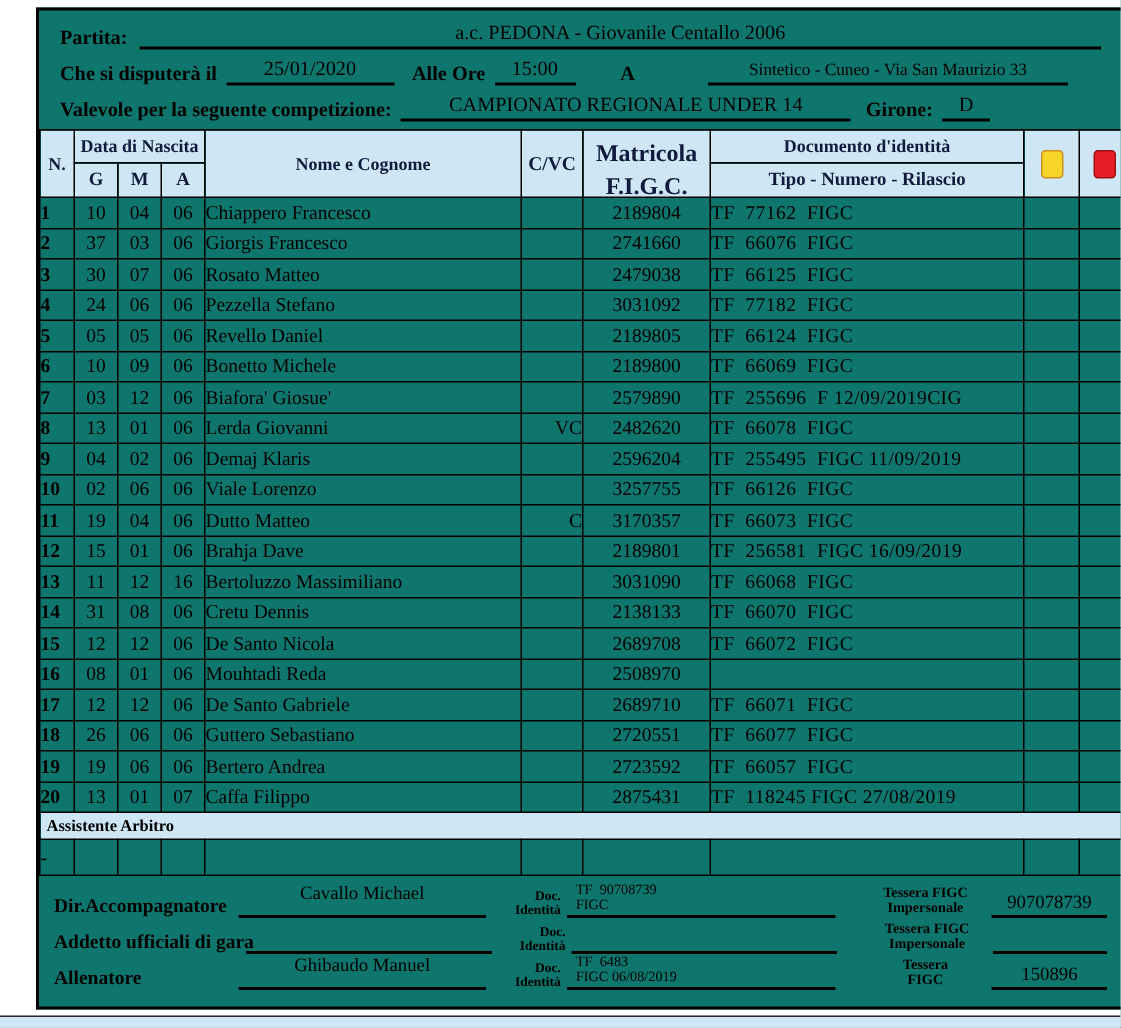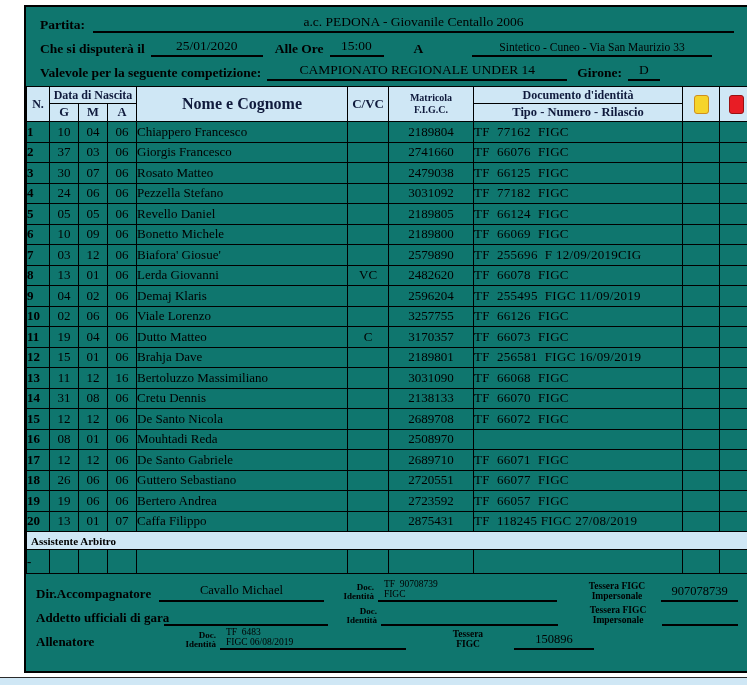--- a/index.html
+++ b/index.html
@@ -27,43 +27,43 @@
   }
   table.roster th,table.roster td{
     border:1px solid #000;padding:0;overflow:hidden;box-sizing:border-box;
   }
   table.roster thead th{
     background:#cfe7f5;color:#101a3c;font-weight:bold;text-align:center;vertical-align:middle;
   }
   tr.h1 th{height:17px;font-size:12px;}
   tr.h2 th{height:18px;font-size:12.5px;}
   th.th-n{font-size:14px;}
-  .mat2{line-height:12px;font-size:10px;}
+  .mat2{line-height:12px;font-size:16px;margin-top:10px;}
   .card{
     width:13px;height:17px;border-radius:3px;margin:0 auto;
   }
   .card.yellow{background:#f6d42a;border:1px solid #cf8f1f;}
   .card.red{background:#e81d25;border:1px solid #991111;}
   tbody.players td{height:20.5px;font-size:13px;vertical-align:middle;}
   td.c-n{font-weight:bold;padding-left:2px;font-size:13.5px;}
   td.c-date{text-align:center;}
   td.c-name{padding-left:12px;font-size:12.5px;margin-top:8px;}
-  td.c-cvc{text-align:center;}
+  td.c-cvc{text-align:right;}
   td.c-mat{text-align:center;font-size:14.5px;}
   td.c-doc{padding-left:6px;font-size:9.5px;white-space:pre;letter-spacing:.3px;}
   tr.assistente-row td{
     background:#cfe7f5;font-weight:bold;font-size:11px;height:18px;padding-left:4px;
   }
   tr.dash-row td{height:24px;font-size:13px;}
   tr.dash-row td.c-n{font-weight:bold;}
   
   .officials{margin:5px 10px 0 10px;}
   .off-row{display:flex;align-items:flex-end;height:23px;margin-bottom:1px;}
   .off-role{width:128px;font-weight:bold;font-size:13px;white-space:nowrap;}
-  .off-name{width:172px;border-bottom:2px solid #000;font-size:12.5px;text-align:center;padding-bottom:2px;}
+  .off-name{width:172px;border-bottom:2px solid #000;font-size:12.5px;text-align:center;padding-bottom:7px;}
   .off-small-lbl{
     width:52px;font-weight:bold;font-size:9px;line-height:9px;text-align:right;
     padding:0 4px 1px 0;white-space:pre-line;
   }
   .off-doc{
     width:180px;border-bottom:2px solid #000;font-size:9.5px;line-height:10px;
     padding:0 0 1px 6px;white-space:pre;
   }
   .off-tess-lbl{
     width:88px;font-weight:bold;font-size:9.5px;line-height:10px;text-align:center;
@@ -112,21 +112,21 @@
         <col style="width:41px">
         <col style="width:85px">
         <col style="width:209px">
       <col style="width:37px">
         <col style="width:33px">
     </colgroup>
     <thead>
       <tr class="h1">
         <th class="th-n" rowspan="2">N.</th>
         <th colspan="3">Data di Nascita</th>
-        <th rowspan="2" style="font-size:16px;">Nome e Cognome</th>
+        <th rowspan="2" style="font-size:12px;">Nome e Cognome</th>
         <th rowspan="2" style="font-size:13px;">C/VC</th>
         <th rowspan="2">
           <div class="mat2">Matricola</div>
           <div class="mat2">F.I.G.C.</div>
         </th>
         <th>Documento d'identità</th>
         <th rowspan="2">
           <div class="card yellow"></div>
         </th>
         <th rowspan="2">
@@ -418,20 +418,21 @@
       <span class="off-name"></span>
       <span class="off-small-lbl">Doc.
 Identità</span>
       <span class="off-doc"></span>
       <span class="off-tess-lbl">Tessera FIGC
 Impersonale</span>
       <span class="off-tess-val"></span>
     </div>
     <div class="off-row">
       <span class="off-role">Allenatore</span>
+      <span class="off-name">Ghibaudo Manuel</span>
       <span class="off-small-lbl">Doc.
 Identità</span>
       <span class="off-doc">TF  6483
 FIGC 06/08/2019</span>
       <span class="off-tess-lbl">Tessera
 FIGC</span>
       <span class="off-tess-val">150896</span>
     </div>
   </div>
 </div>

